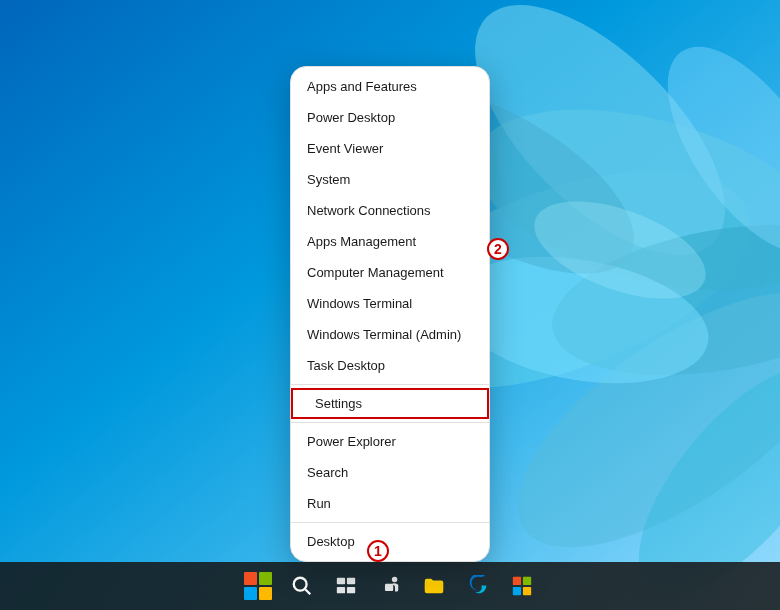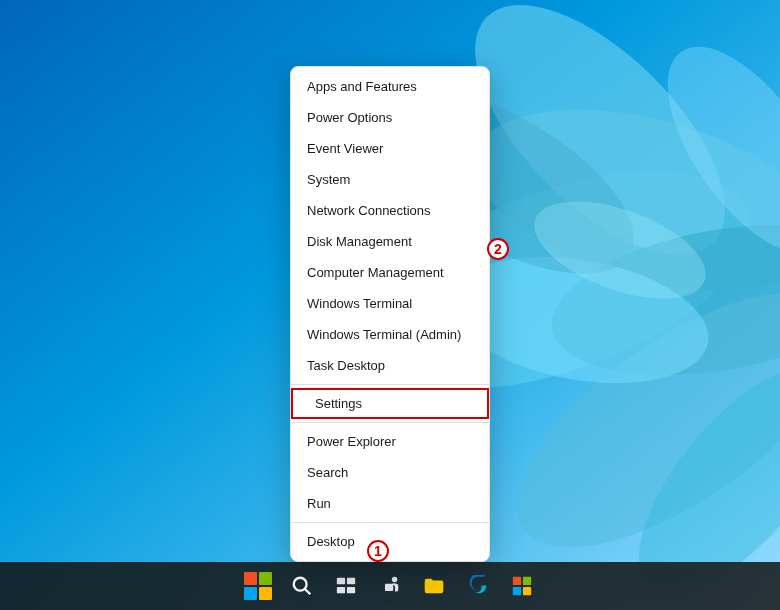--- a/index.html
+++ b/index.html
@@ -67,21 +67,21 @@
     .win-square:nth-child(4) { background: #ffb900; }
 
     .context-menu {
       position: absolute;
       bottom: 48px;
       left: 290px;
       width: 200px;
       background: #ffffff;
       border: 1px solid #e0e0e0;
       box-shadow: 0 8px 32px rgba(0,0,0,0.25);
-      border-radius: 8px;
+      border-radius: 16px;
       overflow: hidden;
       z-index: 100;
       padding: 4px 0;
     }
 
     .menu-item {
       padding: 8px 16px;
       font-size: 13px;
       color: #1a1a1a;
       cursor: pointer;
@@ -193,33 +193,33 @@
 
     <ellipse cx="620" cy="250" rx="90" ry="40" fill="#aaeeff" opacity="0.3" transform="rotate(20 620 250)"></ellipse>
   </svg>
 </div>
 
 <div class="context-menu">
   <div class="menu-item">
     <span>Apps and Features</span>
   </div>
   <div class="menu-item">
-    <span>Power Options</span>
+    <span>Power Desktop</span>
   </div>
   <div class="menu-item">
     <span>Event Viewer</span>
   </div>
   <div class="menu-item">
     <span>System</span>
   </div>
   <div class="menu-item">
     <span>Network Connections</span>
   </div>
   <div class="menu-item">
-    <span>Disk Management</span>
+    <span>Apps Management</span>
   </div>
   <div class="menu-item">
     <span>Computer Management</span>
   </div>
   <div class="menu-item">
     <span>Windows Terminal</span>
   </div>
   <div class="menu-item">
     <span>Windows Terminal (Admin)</span>
   </div>

